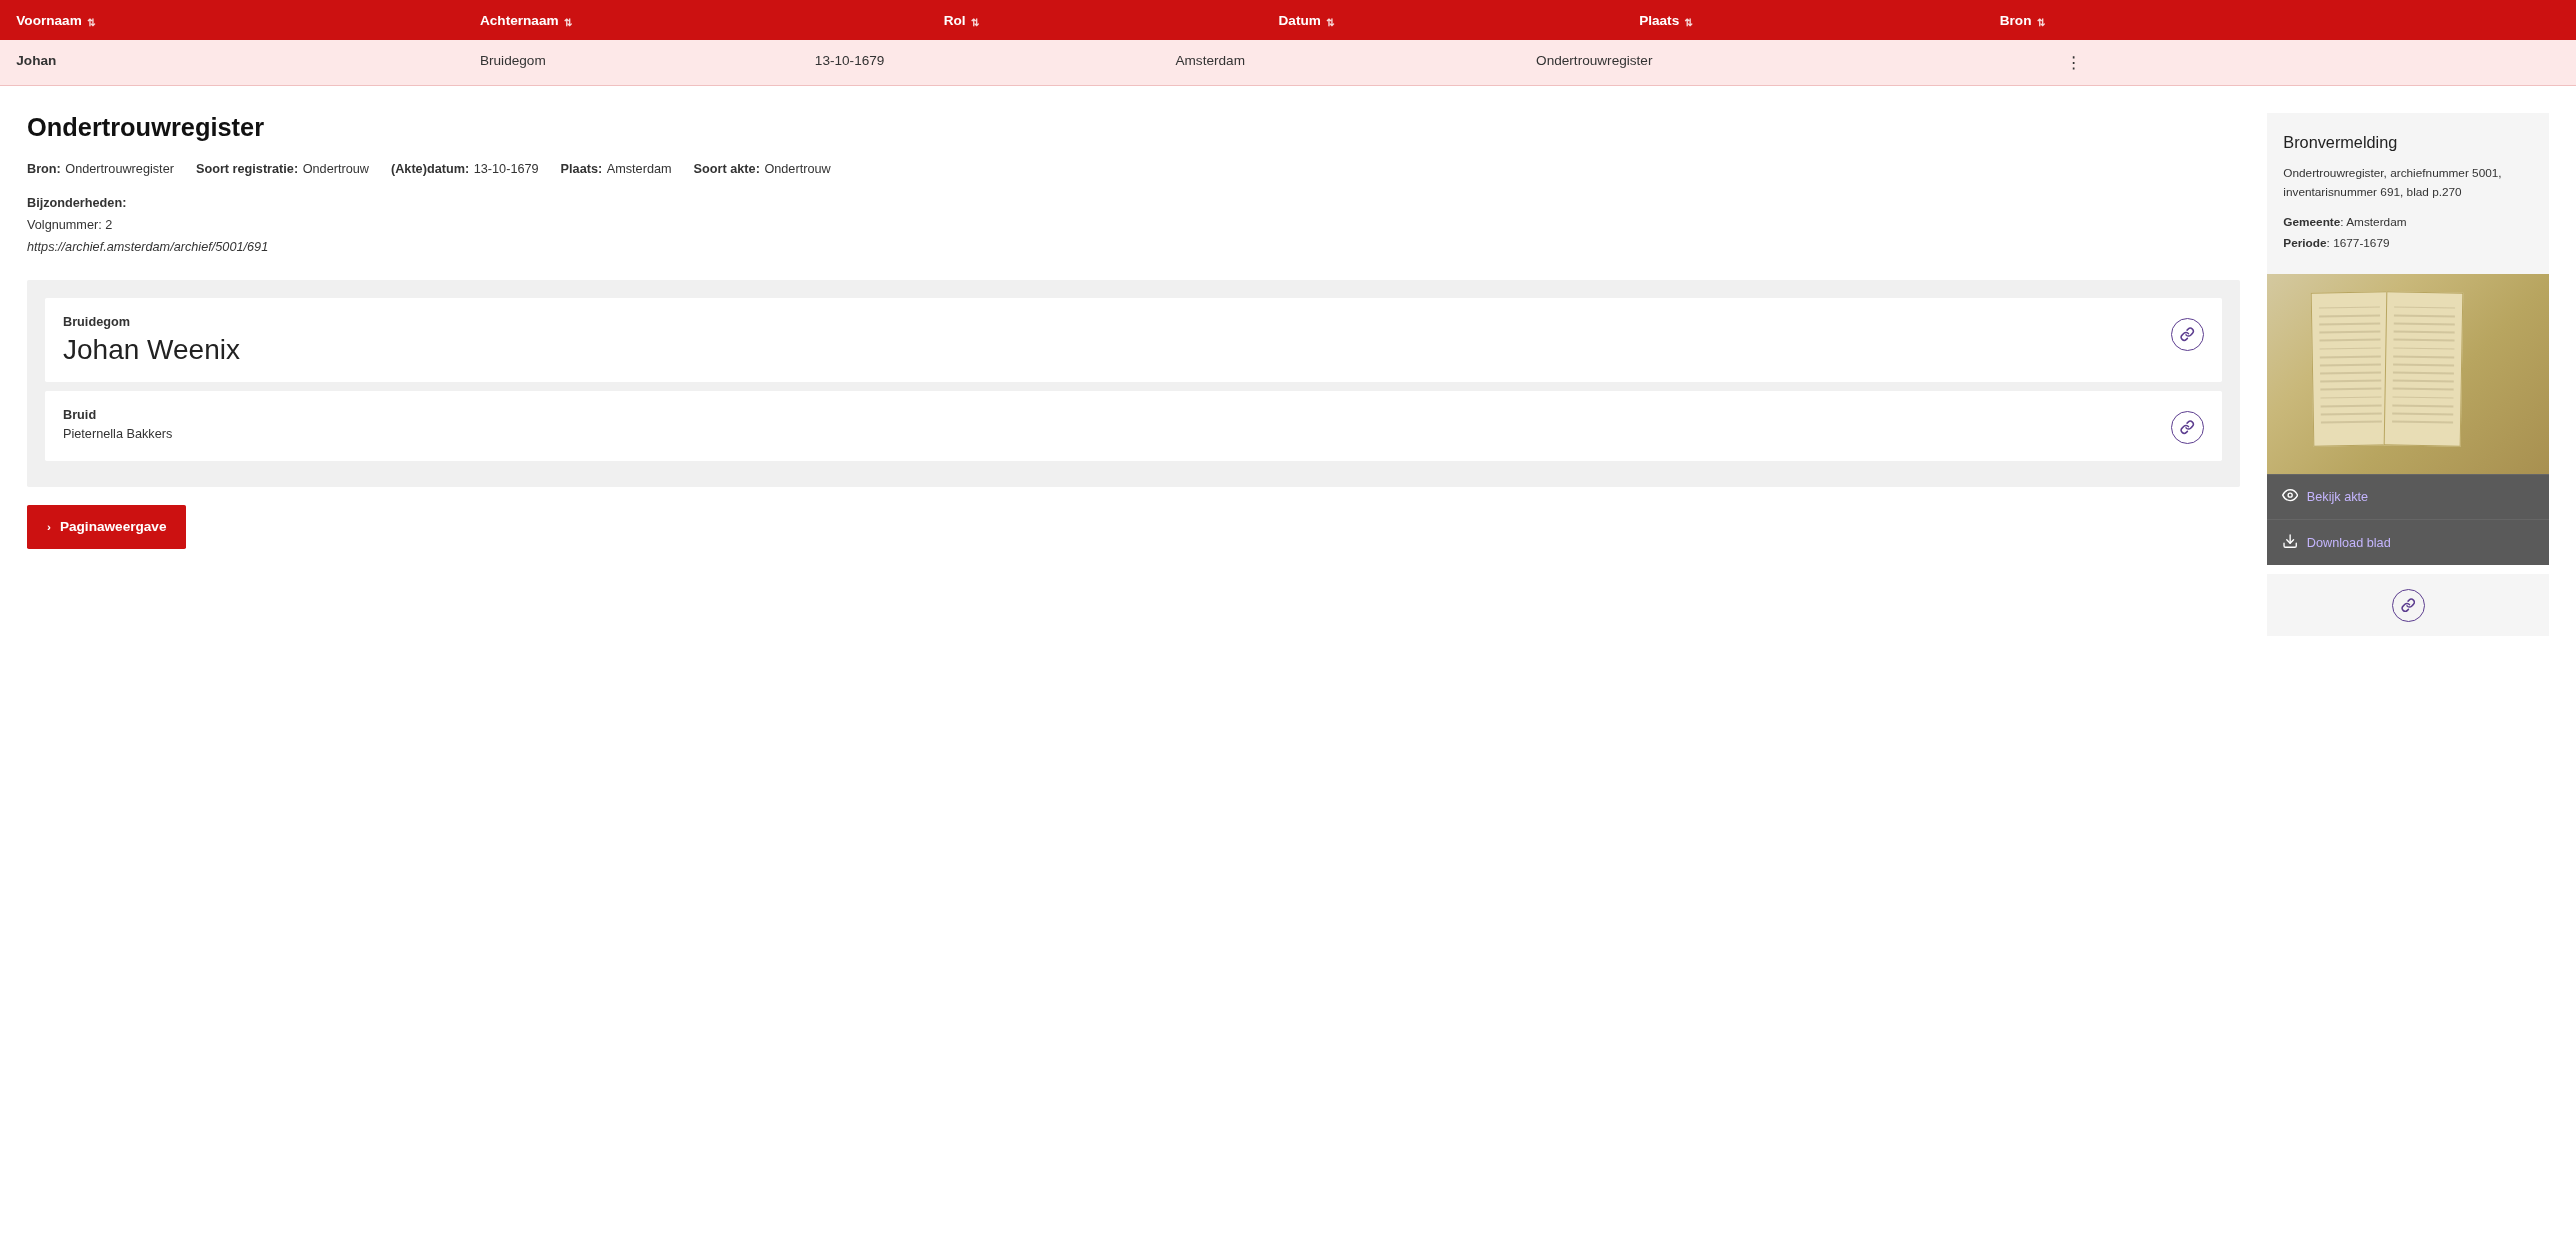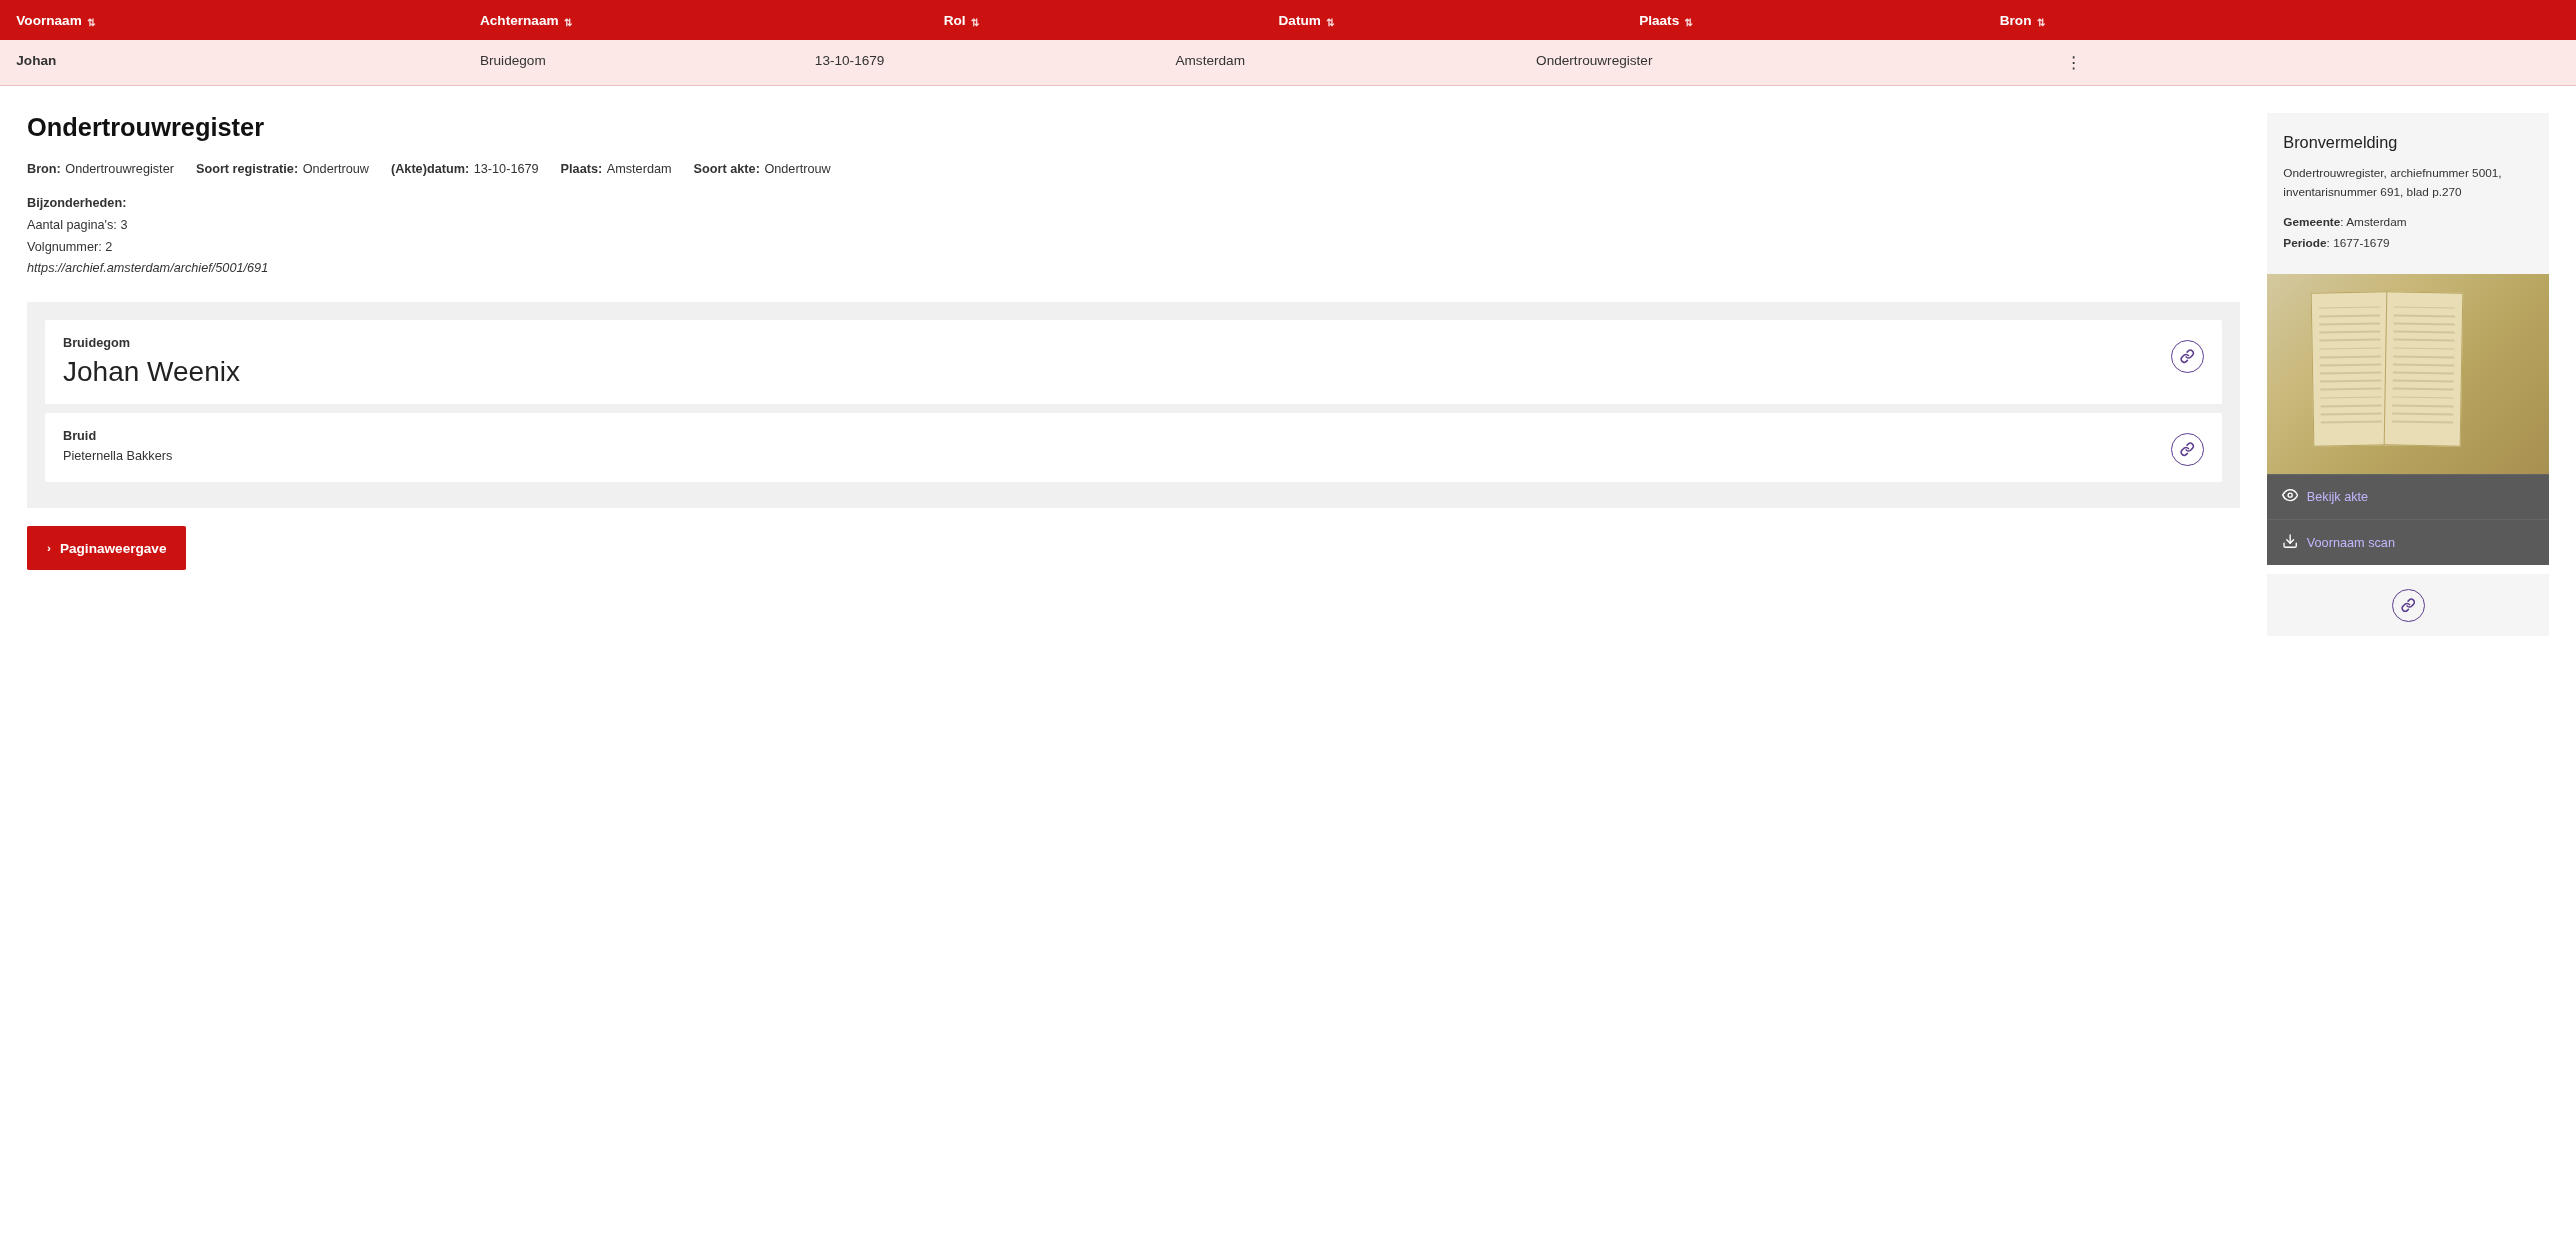--- a/index.html
+++ b/index.html
@@ -266,21 +266,20 @@
         <span>Amsterdam</span>
       </div>
       <div class="meta-item">
         <span class="meta-label">Soort akte:</span>
         <span>Ondertrouw</span>
       </div>
     </div>
 
     <div class="bijzonderheden">
       <div class="biz-title">Bijzonderheden:</div>
-      <p>Aantal pagina's: 3</p>
       <p>Volgnummer: 2</p>
       <p style="cursor:pointer;font-style:italic;"><a href="#">https://archief.amsterdam/archief/5001/691</a></p>
     </div>
 
     <div class="cards-container">
 
       <div class="person-card">
         <div class="person-card-info">
           <div class="role">Bruidegom</div>
           <div class="name">Johan Weenix</div>
@@ -384,21 +383,21 @@
     </button>
 
     <button class="action-btn">
       <span class="btn-icon">
         <svg width="16.3" height="16.3" viewBox="0 0 24 24" fill="none" stroke="#fff" stroke-width="2" stroke-linecap="round" stroke-linejoin="round">
           <path d="M21 15v4a2 2 0 0 1-2 2H5a2 2 0 0 1-2-2v-4"></path>
           <polyline points="7 10 12 15 17 10"></polyline>
           <line x1="12" y1="15" x2="12" y2="3"></line>
         </svg>
       </span>
-      <span>Voornaam scan</span>
+      <span>Download blad</span>
     </button>
 
     <div class="link-box">
       <div class="link-box-icon">
         <svg width="14.5" height="14.5" viewBox="0 0 24 24" fill="none" stroke="#5c3d8f" stroke-width="2.5" stroke-linecap="round" stroke-linejoin="round">
           <path d="M10 13a5 5 0 0 0 7.54.54l3-3a5 5 0 0 0-7.07-7.07l-1.72 1.71"></path>
           <path d="M14 11a5 5 0 0 0-7.54-.54l-3 3a5 5 0 0 0 7.07 7.07l1.71-1.71"></path>
         </svg>
       </div>
     </div>

